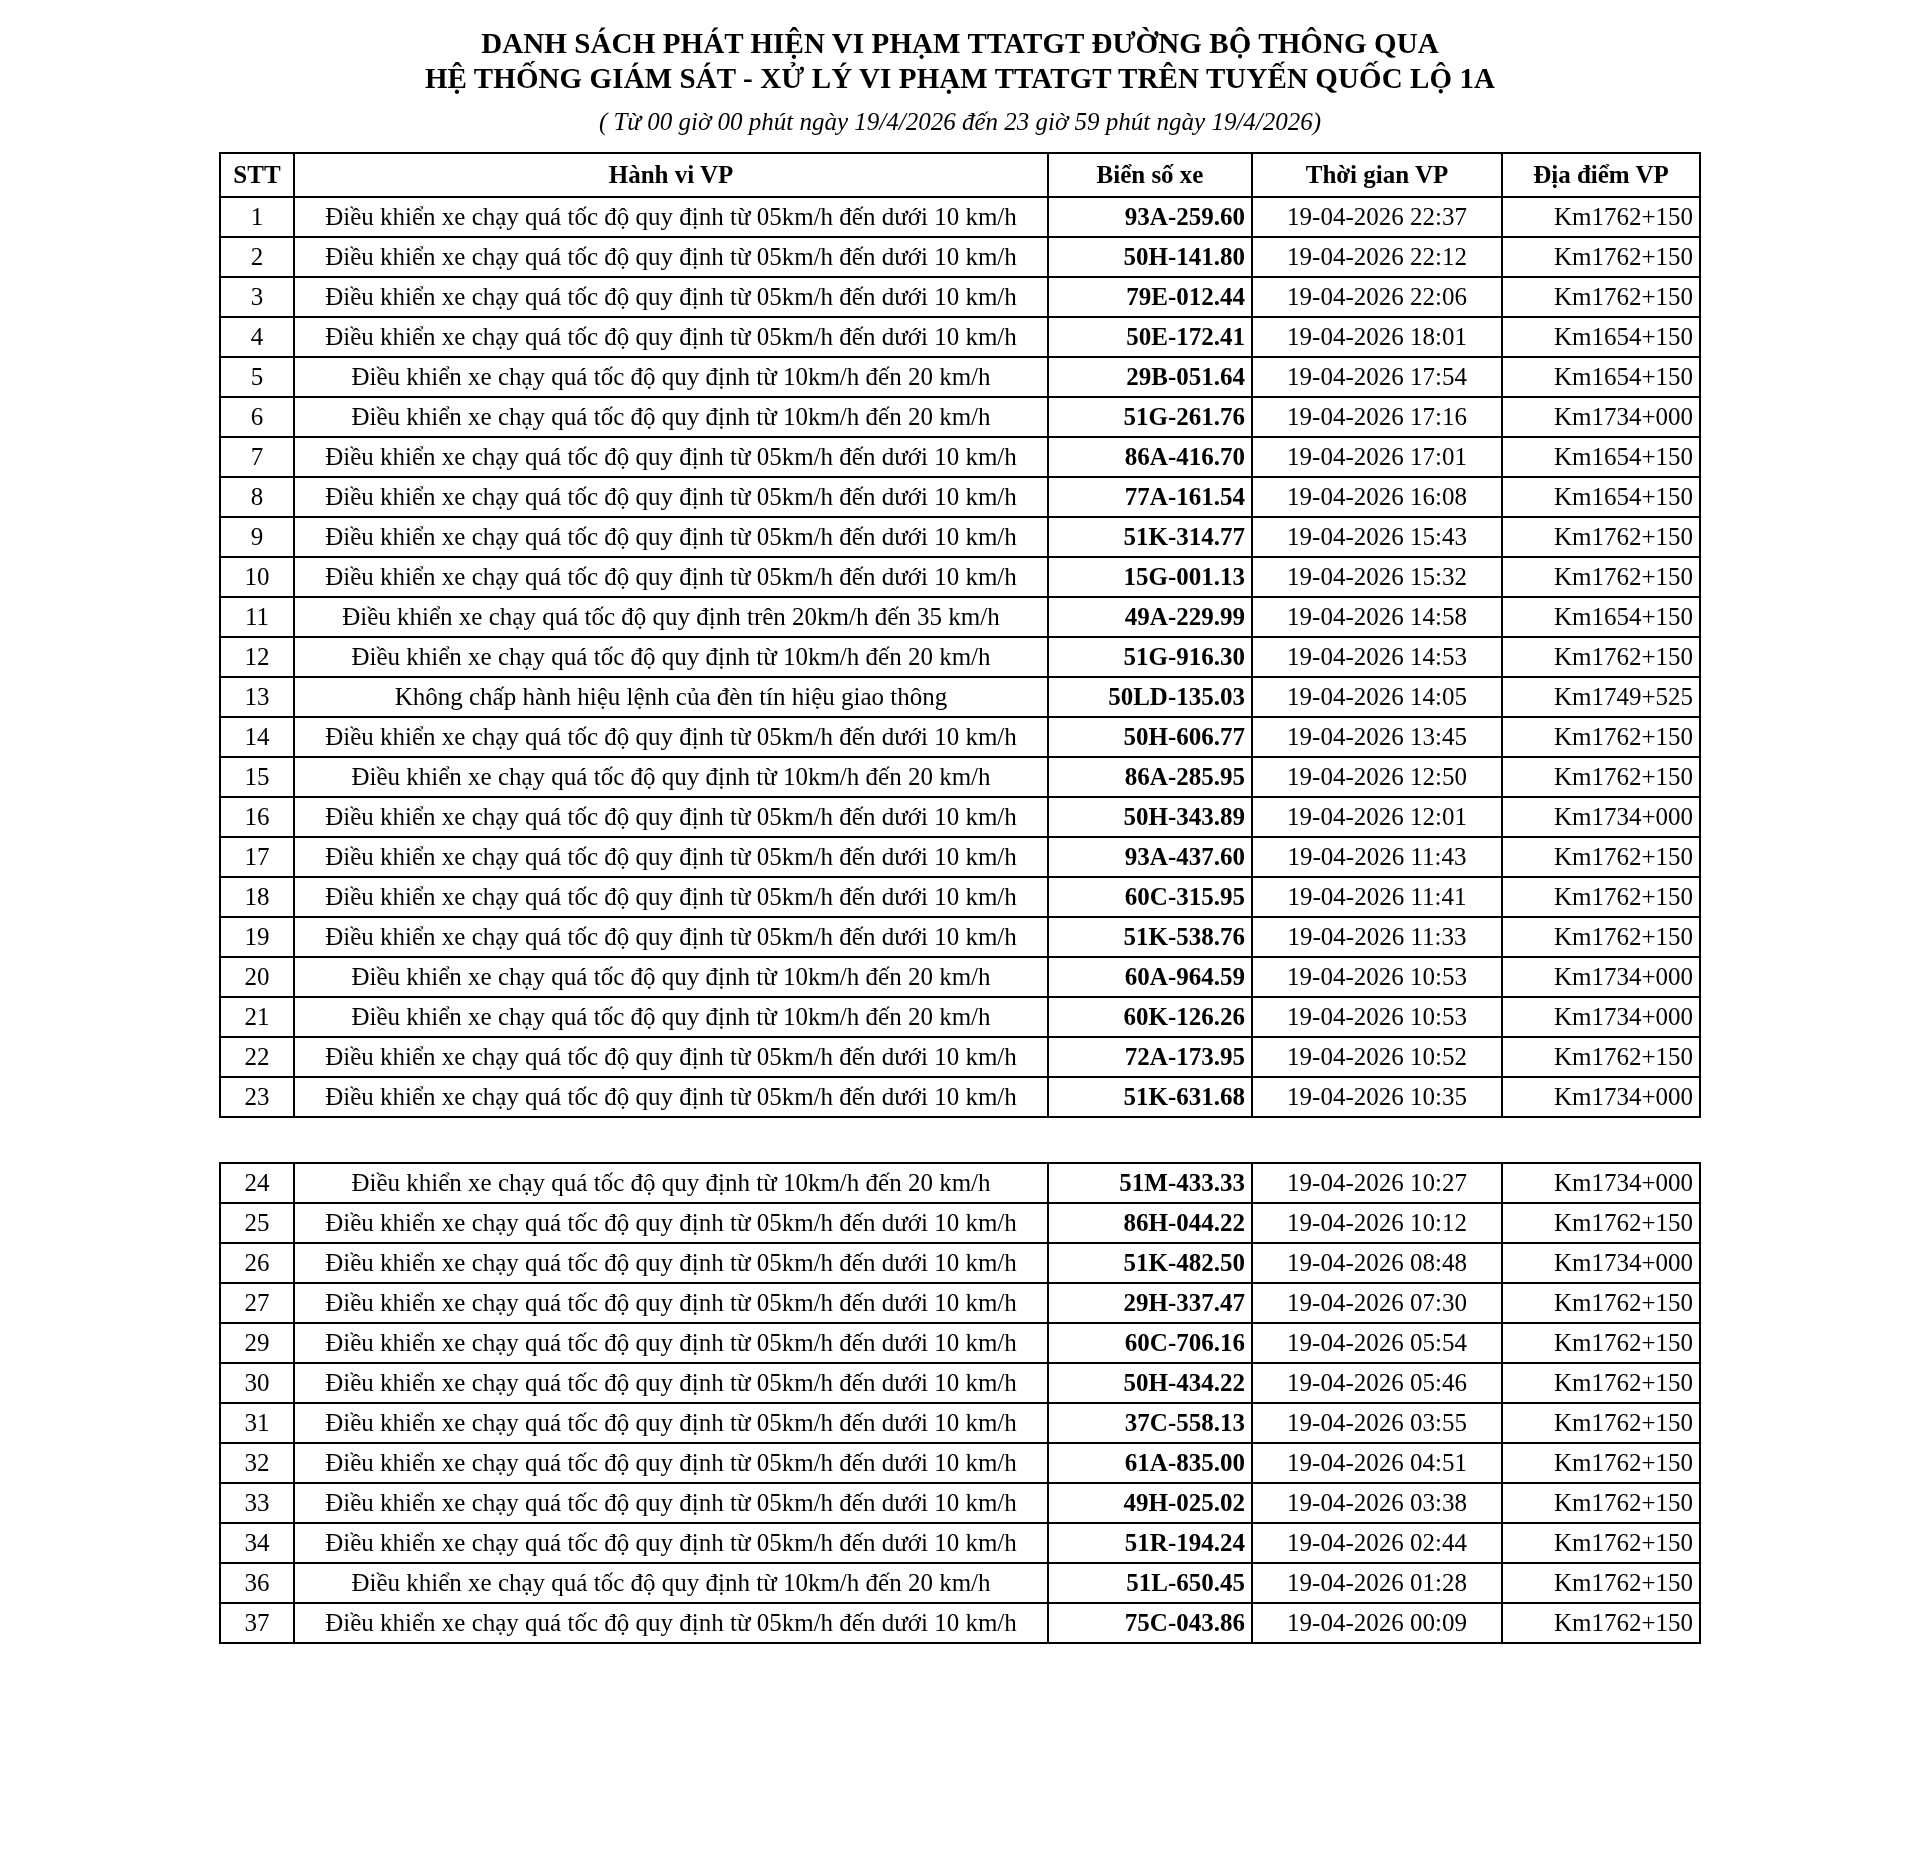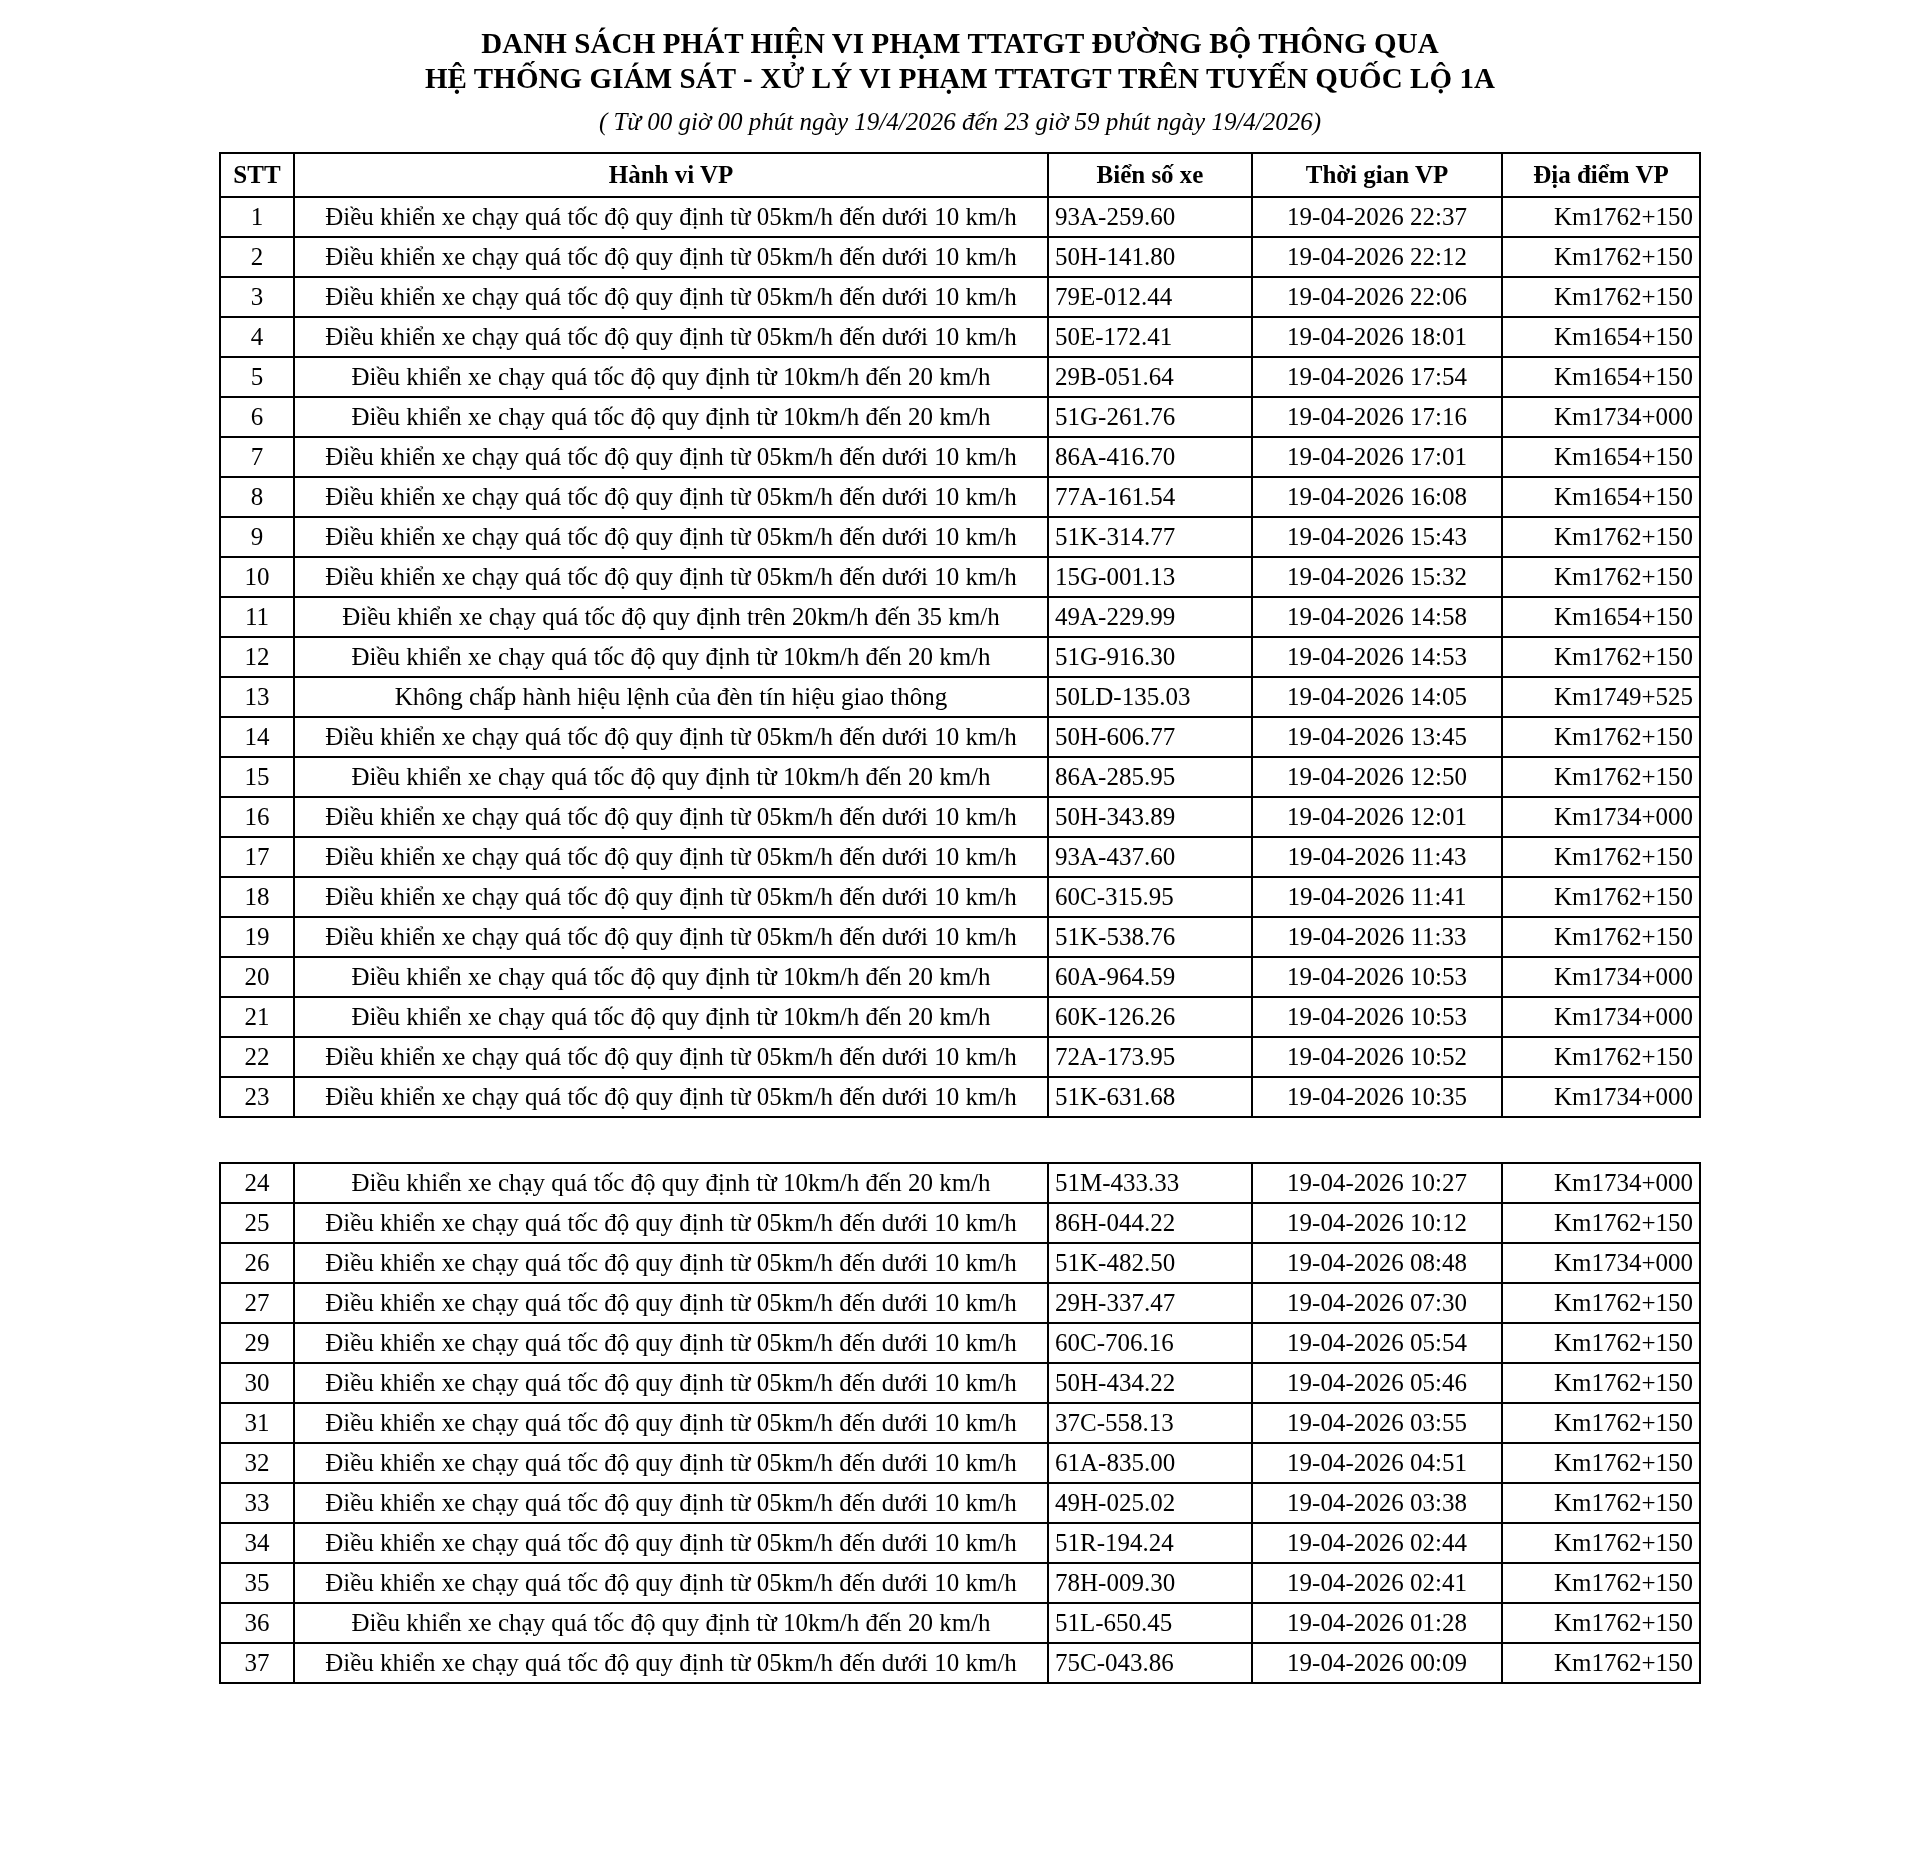--- a/index.html
+++ b/index.html
@@ -61,21 +61,21 @@
     height: 42px;
   }
   col.c-stt     { width: 74px; }
   col.c-hanhvi  { width: 754px; }
   col.c-bien    { width: 204px; }
   col.c-thoigian{ width: 250px; }
   col.c-diadiem { width: 198px; }
 
   td.cell-stt      { text-align: center; }
   td.cell-hanhvi   { text-align: center; padding-left: 9px; }
-  td.cell-bien     { text-align: left; font-weight: normal; margin-top: 48px; }
+  td.cell-bien     { text-align: right; font-weight: bold; margin-top: 48px; }
   td.cell-thoigian { text-align: center; margin-left: 32px; }
   td.cell-diadiem  { text-align: right; }
 
   .block-gap {
     height: 44px;
   }
 </style>
 </head>
 <body>
 
@@ -344,27 +344,20 @@
           <td class="cell-diadiem">Km1762+150</td>
         </tr>
         <tr>
           <td class="cell-stt">34</td>
           <td class="cell-hanhvi">Điều khiển xe chạy quá tốc độ quy định từ 05km/h đến dưới 10 km/h</td>
           <td class="cell-bien">51R-194.24</td>
           <td class="cell-thoigian">19-04-2026 02:44</td>
           <td class="cell-diadiem">Km1762+150</td>
         </tr>
         <tr>
-          <td class="cell-stt">35</td>
-          <td class="cell-hanhvi">Điều khiển xe chạy quá tốc độ quy định từ 05km/h đến dưới 10 km/h</td>
-          <td class="cell-bien">78H-009.30</td>
-          <td class="cell-thoigian">19-04-2026 02:41</td>
-          <td class="cell-diadiem">Km1762+150</td>
-        </tr>
-        <tr>
           <td class="cell-stt">36</td>
           <td class="cell-hanhvi">Điều khiển xe chạy quá tốc độ quy định từ 10km/h đến 20 km/h</td>
           <td class="cell-bien">51L-650.45</td>
           <td class="cell-thoigian">19-04-2026 01:28</td>
           <td class="cell-diadiem">Km1762+150</td>
         </tr>
         <tr>
           <td class="cell-stt">37</td>
           <td class="cell-hanhvi">Điều khiển xe chạy quá tốc độ quy định từ 05km/h đến dưới 10 km/h</td>
           <td class="cell-bien">75C-043.86</td>

